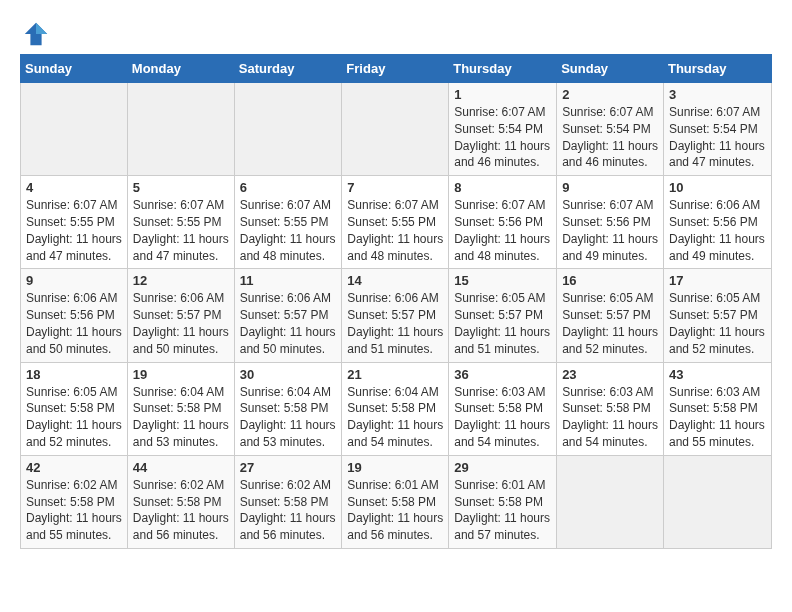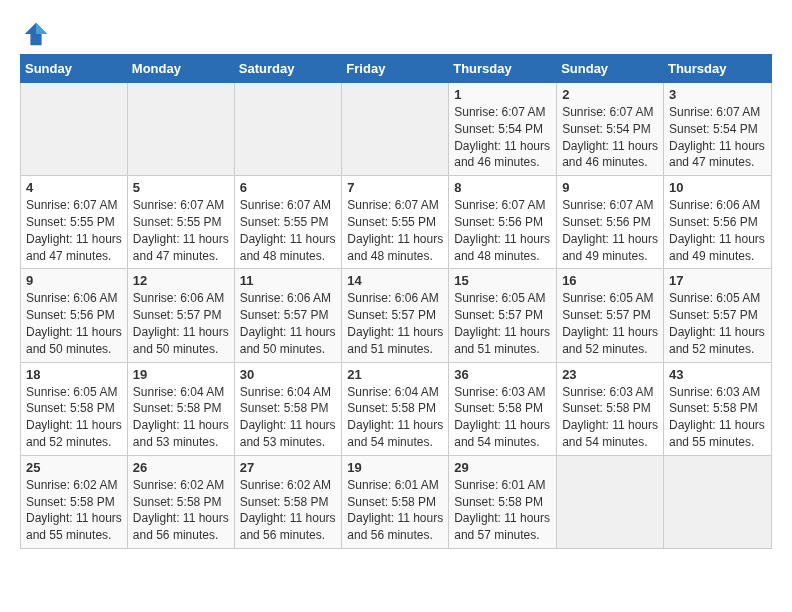--- a/index.html
+++ b/index.html
@@ -304,28 +304,28 @@
         <td>
           <span class="day-number">43</span>
           <div class="day-info" style="white-space: pre-line;">Sunrise: 6:03 AM
 Sunset: 5:58 PM
 Daylight: 11 hours
 and 55 minutes.</div>
         </td>
       </tr>
       <tr>
         <td>
-          <span class="day-number">25</span>
+          <span class="day-number">42</span>
           <div class="day-info" style="white-space: pre-line;">Sunrise: 6:02 AM
 Sunset: 5:58 PM
 Daylight: 11 hours
 and 55 minutes.</div>
         </td>
         <td>
-          <span class="day-number">26</span>
+          <span class="day-number">44</span>
           <div class="day-info" style="white-space: pre-line;">Sunrise: 6:02 AM
 Sunset: 5:58 PM
 Daylight: 11 hours
 and 56 minutes.</div>
         </td>
         <td>
           <span class="day-number">27</span>
           <div class="day-info" style="white-space: pre-line;">Sunrise: 6:02 AM
 Sunset: 5:58 PM
 Daylight: 11 hours

